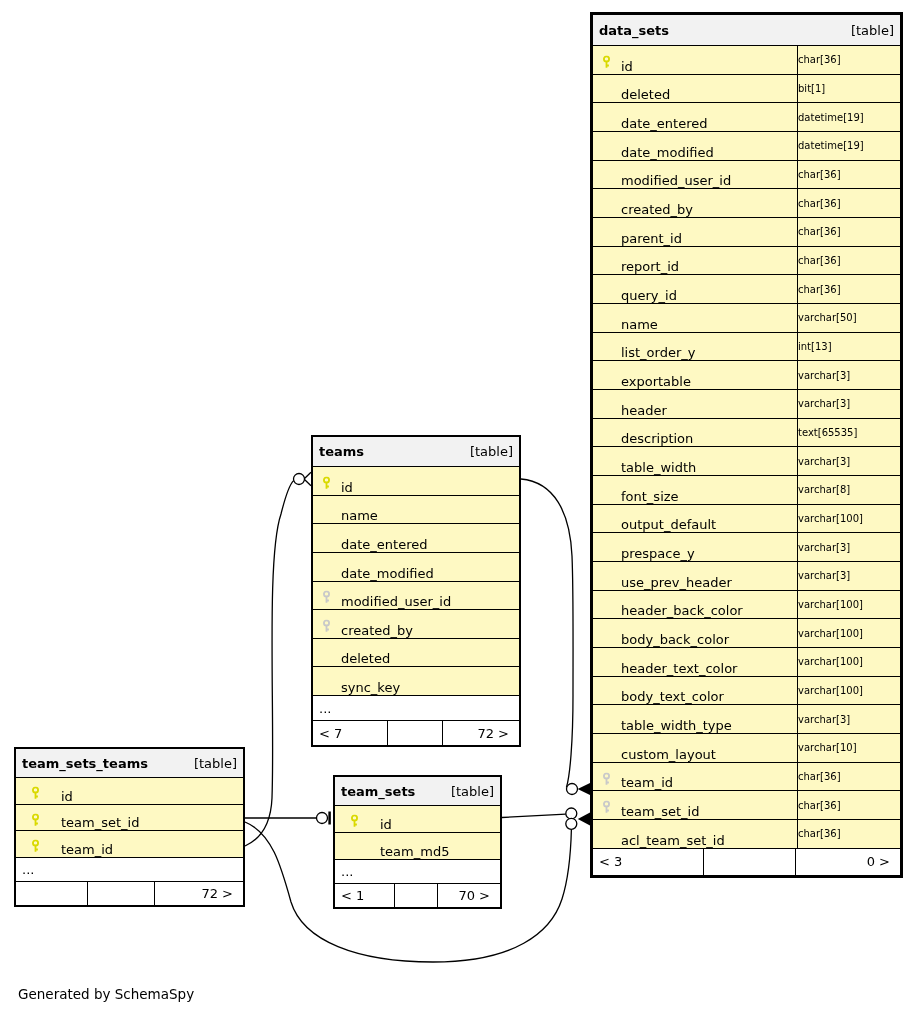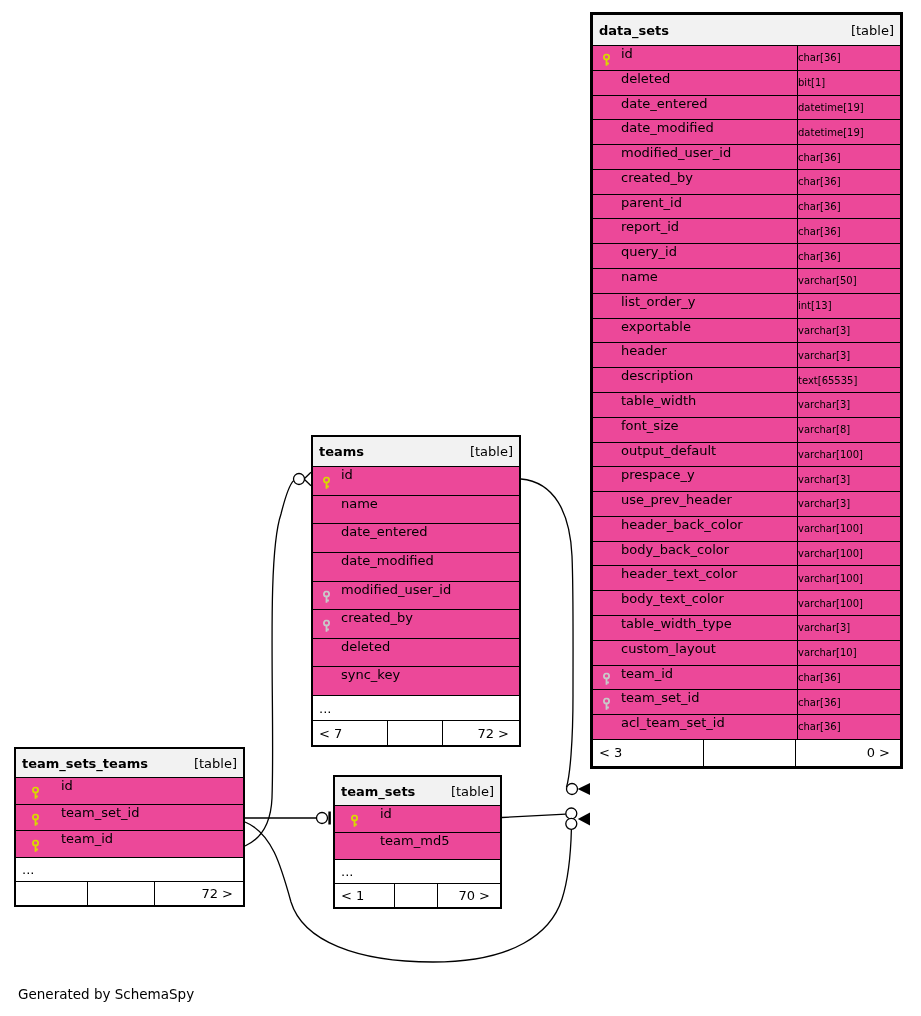--- a/index.html
+++ b/index.html
@@ -11,21 +11,21 @@
     position:absolute;box-sizing:border-box;border:2px solid #000;background:#fff;
     display:flex;flex-direction:column;z-index:2;
   }
   .tbl.thick{border-width:3px;}
   .hdr{
     display:flex;justify-content:space-between;align-items:center;
     background:#f2f2f2;padding:0 6px;flex:0 0 auto;
   }
   .hdr .tname{font-weight:bold;font-size:13px;cursor:pointer;}
   .hdr .ttag{font-size:13px;}
-  .row{position:relative;border-top:1px solid #000;flex:1 1 0;display:flex;align-items:flex-start;background:#ec4899;}
+  .row{position:relative;border-top:1px solid #000;flex:1 1 0;display:flex;align-items:flex-end;background:#fef9c3;}
   .cname{padding-left:28px;font-size:13px;white-space:nowrap;}
   .wide-indent .cname{padding-left:45px;}
   .keyicon{position:absolute;left:8px;top:50%;transform:translateY(-50%);width:11px;height:13px;}
   .wide-indent .keyicon{left:14px;}
   .typecell{
     position:absolute;top:0;bottom:0;border-left:1px solid #000;
     display:flex;align-items:center;font-size:10px;white-space:nowrap;
   }
   .ellip{border-top:1px solid #000;flex:0 0 auto;font-size:13px;padding-left:6px;display:flex;align-items:center;}
   .foot{border-top:1px solid #000;flex:0 0 auto;display:flex;font-size:13px;}
@@ -33,21 +33,21 @@
   .foot .fc.c1{padding-left:6px;}
   .foot .fc.c2,.foot .fc.c3{border-left:1px solid #000;}
   .foot .fc.c3{justify-content:flex-end;padding-right:10px;}
   #edges{position:absolute;left:0;top:0;z-index:3;pointer-events:none;}
   #generated-by{position:absolute;left:18px;top:986px;font-size:13.5px;}
 </style>
 </head>
 <body>
 
 <div id="diagram">
-    <div class="tbl thick" style="left: 590px; top: 12px; width: 313px; height: 757px;">
+    <div class="tbl thick" style="left: 590px; top: 12px; width: 313px; height: 866px;">
       <div class="hdr" style="height: 30px;">
         <span class="tname">data_sets</span>
         <span class="ttag">[table]</span>
       </div>
       <div class="row">
         <span class="keyicon"><svg viewBox="0 0 11 13" width="11" height="13">
             <circle cx="5.5" cy="3.4" r="2.6" fill="none" stroke="#d9d900" stroke-width="1.8"></circle>
             <path d="M5.5 6 V12.2 M5.5 10 h2.4" stroke="#d9d900" stroke-width="1.8" fill="none"></path>
           </svg></span>
         <span class="cname">id</span>

